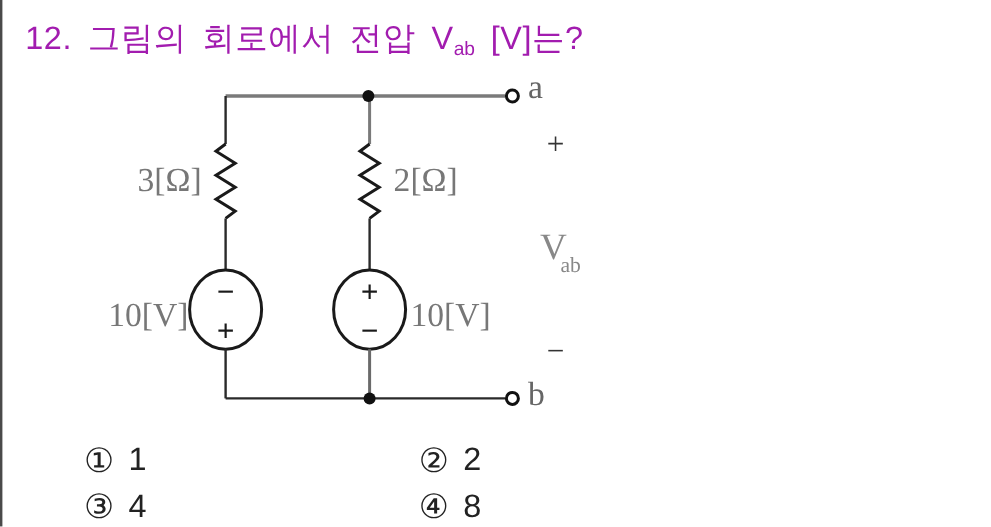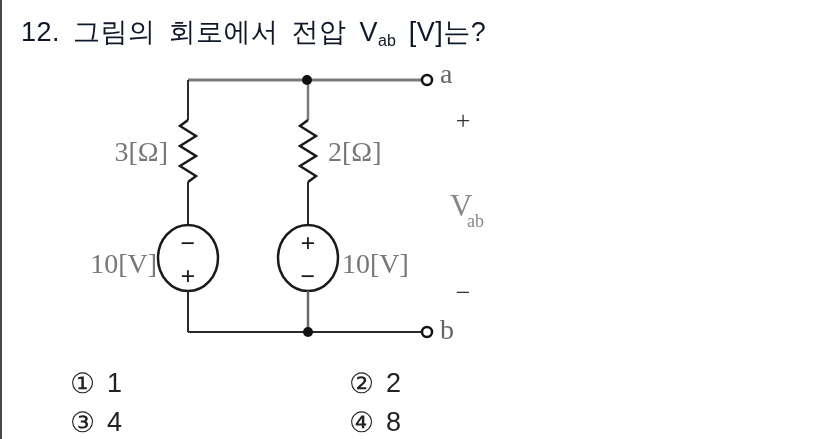--- a/index.html
+++ b/index.html
@@ -14,21 +14,21 @@
   #left-border {
     position: absolute;
     left: 0; top: 0;
     width: 2px; height: 439px;
     background: #4a4a4a;
   }
   #question-title {
     position: absolute;
     left: 21px; top: 14px;
     font-size: 27px;
-    color: #0f172a;
+    color: #a21caf;
     word-spacing: 5px;
     white-space: nowrap;
     letter-spacing: 0.5px;
   }
   #question-title sub {
     font-size: 16px;
     line-height: 0;
     vertical-align: -5px;
     letter-spacing: 0;
   }

